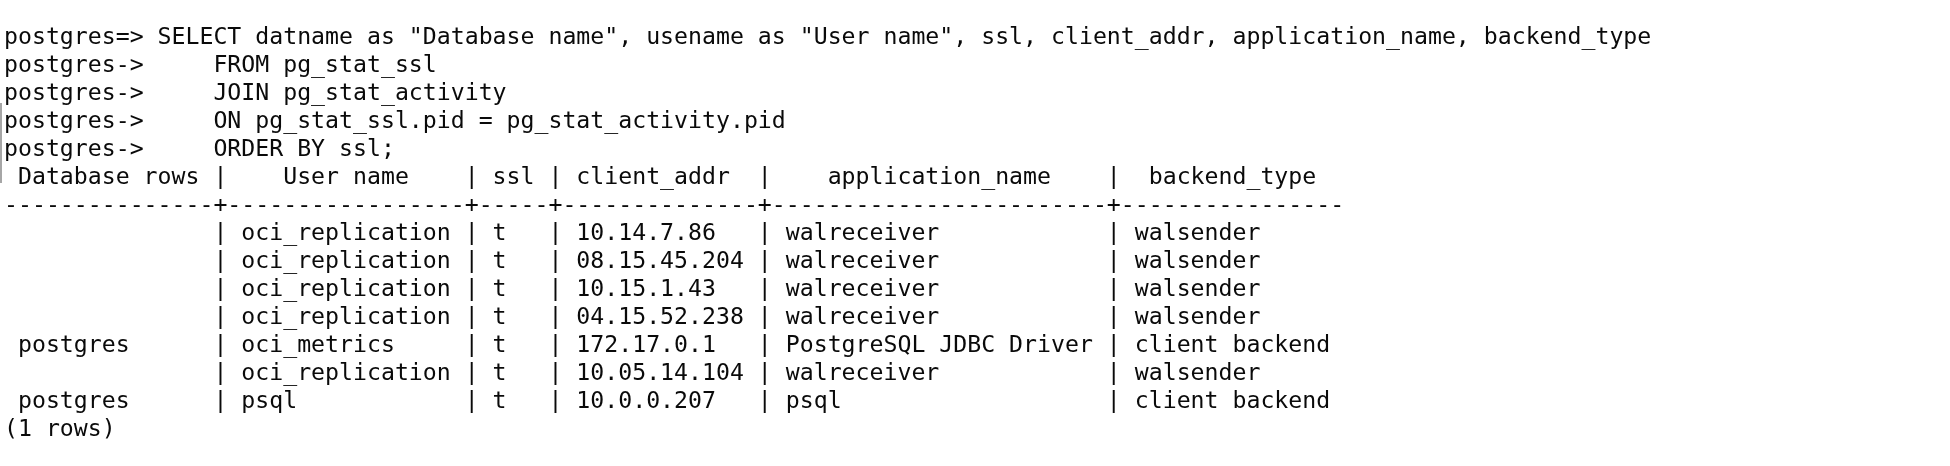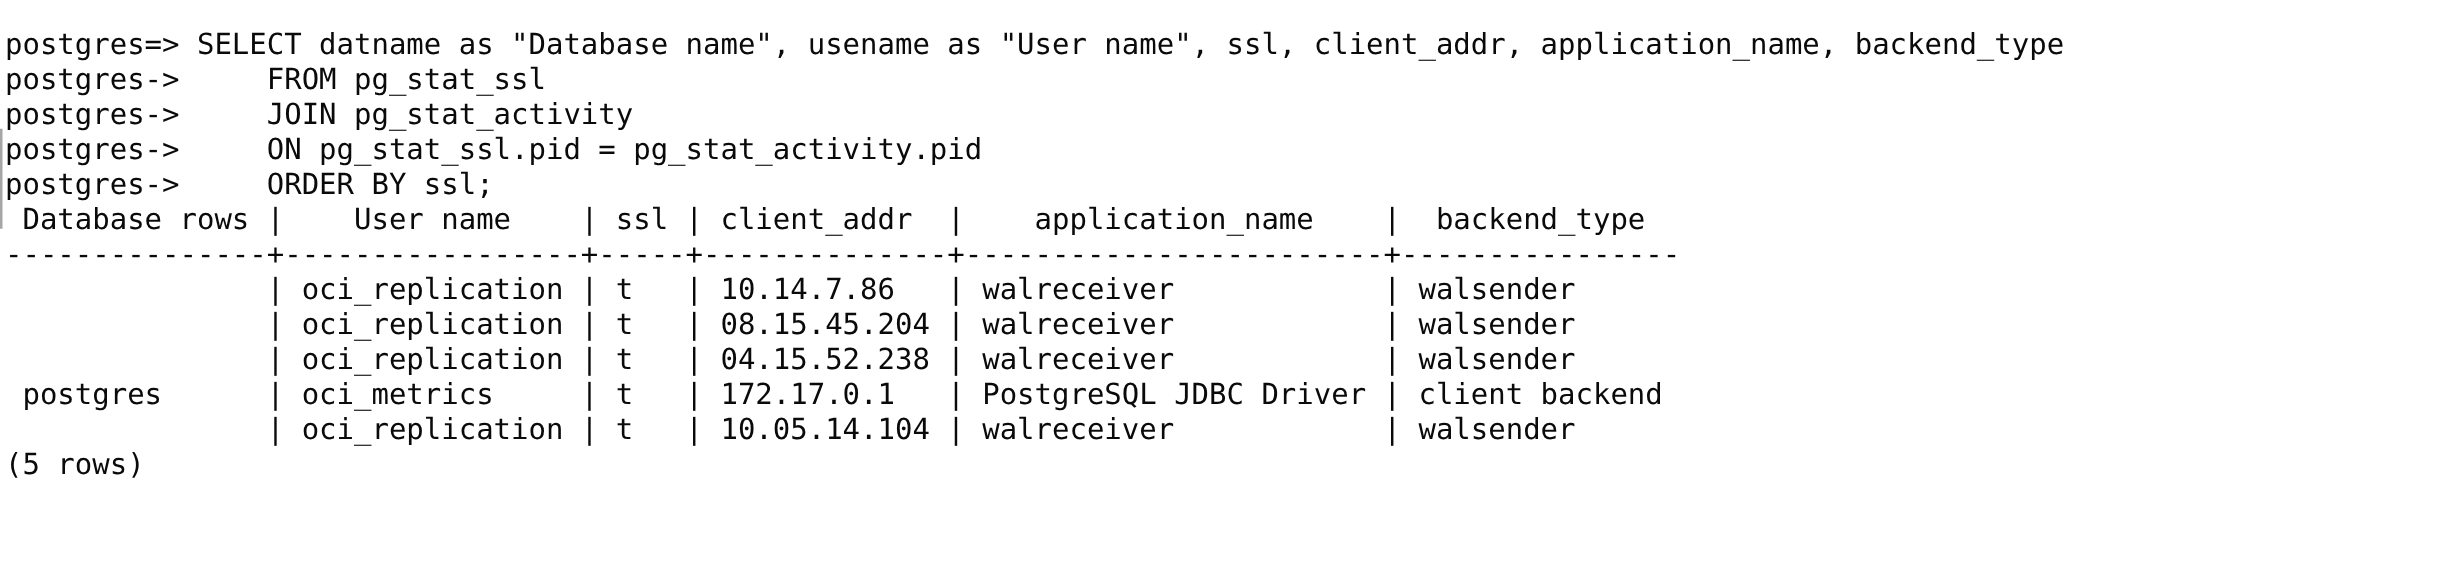--- a/index.html
+++ b/index.html
@@ -44,18 +44,20 @@
   <div class="line">postgres-&gt;     FROM pg_stat_ssl</div>
   <div class="line">postgres-&gt;     JOIN pg_stat_activity</div>
   <div class="line">postgres-&gt;     ON pg_stat_ssl.pid = pg_stat_activity.pid</div>
   <div class="line">postgres-&gt;     ORDER BY ssl;</div>
 
   <div id="result-table">
       <div class="line"> Database rows |    User name    | ssl | client_addr  |    application_name    |  backend_type</div>
       <div class="line">---------------+-----------------+-----+--------------+------------------------+----------------</div>
       <div class="line">               | oci_replication | t   | 10.14.7.86   | walreceiver            | walsender</div>
       <div class="line">               | oci_replication | t   | 08.15.45.204 | walreceiver            | walsender</div>
+      <div class="line">               | oci_replication | t   | 10.15.1.43   | walreceiver            | walsender</div>
       <div class="line">               | oci_replication | t   | 04.15.52.238 | walreceiver            | walsender</div>
       <div class="line"> postgres      | oci_metrics     | t   | 172.17.0.1   | PostgreSQL JDBC Driver | client backend</div>
       <div class="line">               | oci_replication | t   | 10.05.14.104 | walreceiver            | walsender</div>
-      <div class="line">(5 rows)</div>
+      <div class="line"> postgres      | psql            | t   | 10.0.0.207   | psql                   | client backend</div>
+      <div class="line">(1 rows)</div>
     </div>
 </div>
 
 </body></html>

